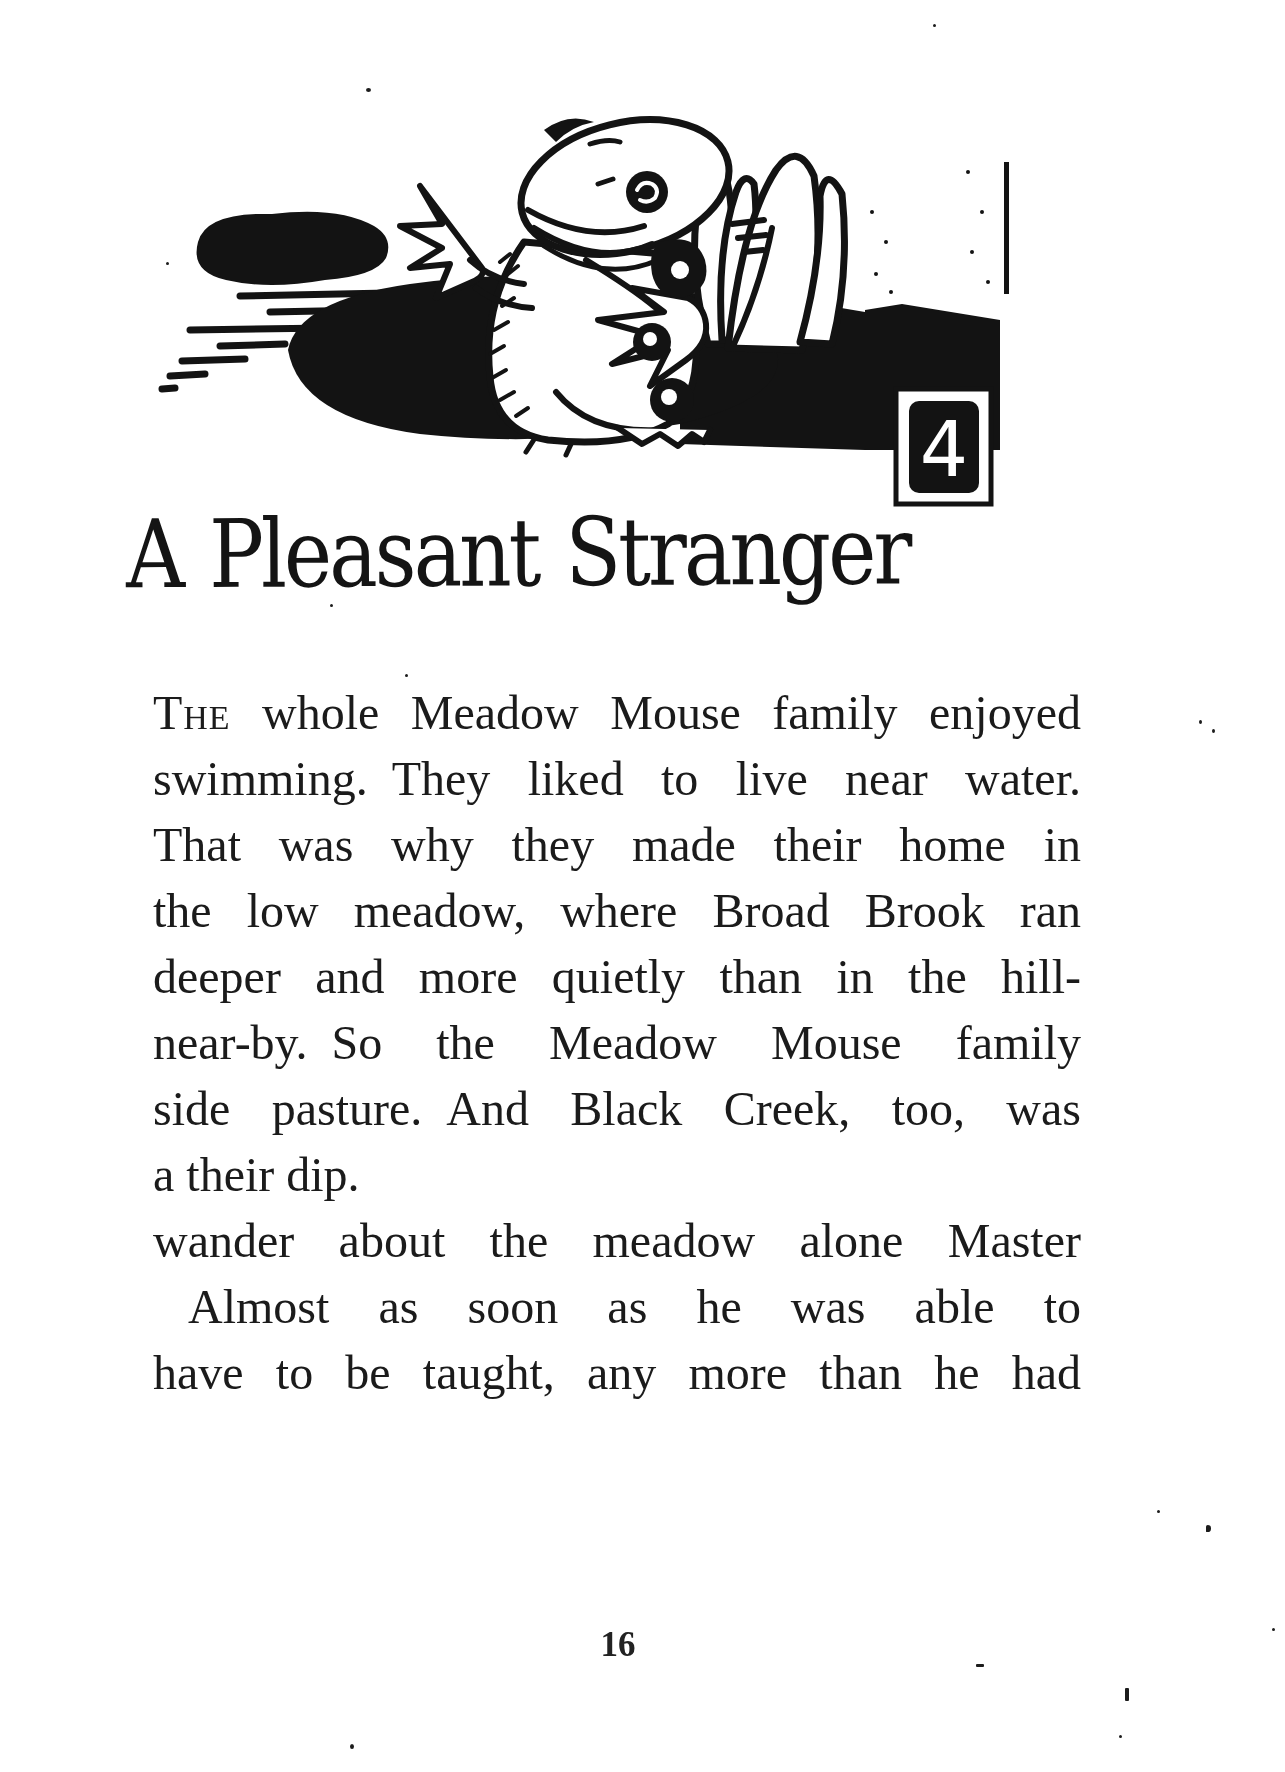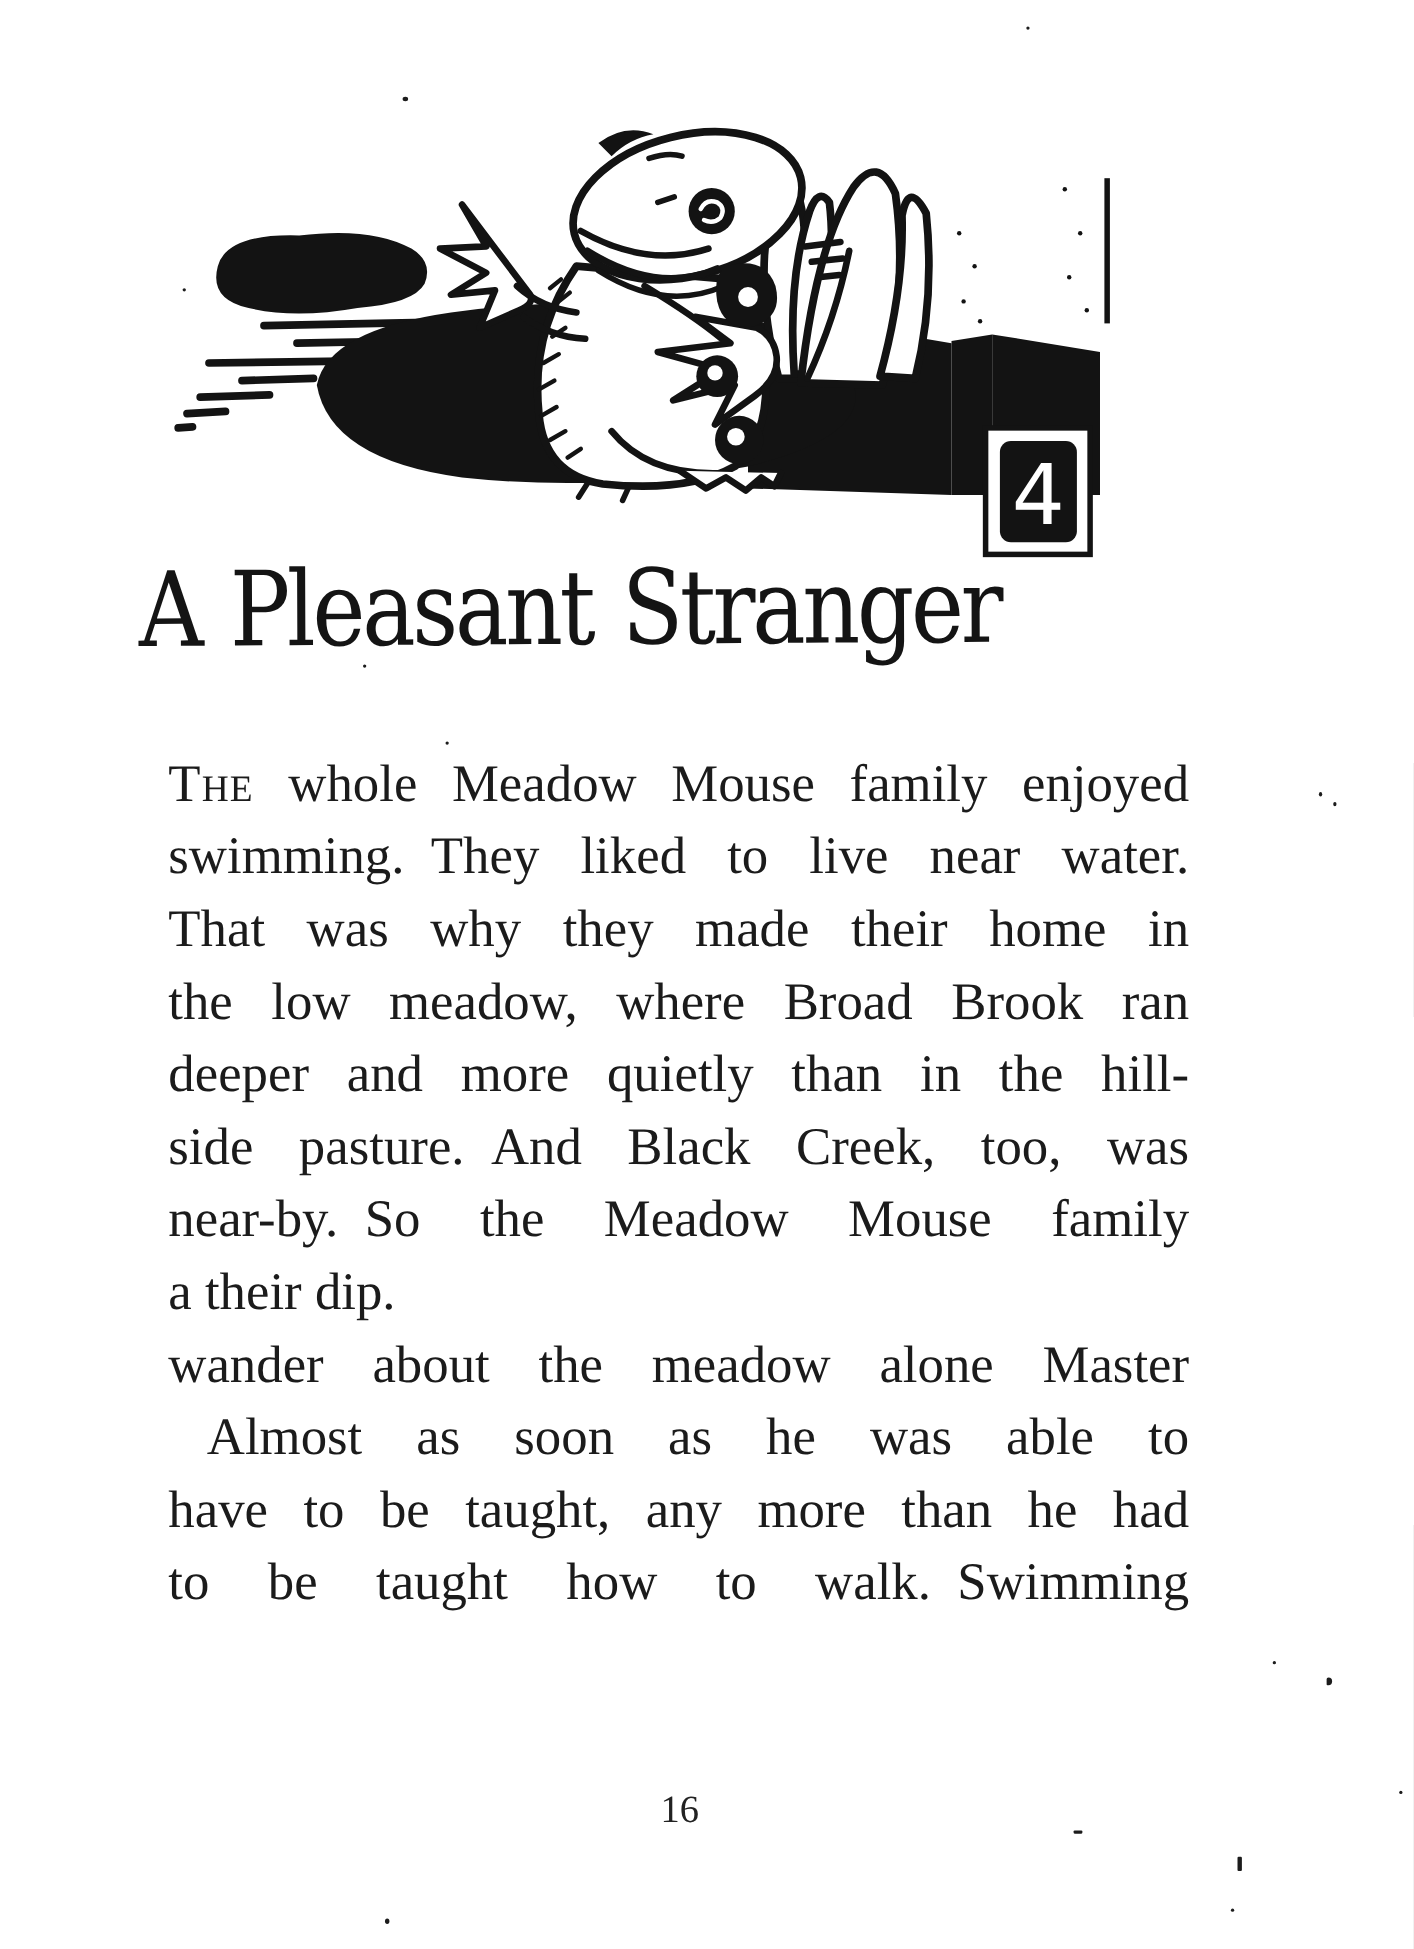--- a/index.html
+++ b/index.html
@@ -29,21 +29,21 @@
   .line{
     text-align:justify;
     text-align-last:justify;
     height:66px;overflow:visible;white-space:normal;margin-left:40px;
   }
   .line.end{text-align-last:left;}
   .line.indent{text-indent:35px;}
   .lead{font-variant:small-caps;letter-spacing:1px;}
   .page-number{
     position:absolute;left:113px;top:1625px;width:1010px;
-    text-align:center;font-size:35px;font-weight:normal;color:#222;
+    text-align:center;font-size:35px;font-weight:bold;color:#222;
   }
   
   .speck{position:absolute;background:#1c1c1c;border-radius:50%;}
 </style>
 </head>
 <body>
 
 <div class="page">
 
   <svg class="illo" viewBox="0 0 890 420" fill="none" stroke="none">
@@ -152,27 +152,26 @@
   <div class="chapter-title">A Pleasant Stranger</div>
 
   <div class="body-text">
     <div class="line">
       <span class="lead">The</span><span> whole Meadow Mouse family enjoyed</span>
     </div>
     <div class="line">swimming. They liked to live near water.</div>
     <div class="line">That was why they made their home in</div>
     <div class="line">the low meadow, where Broad Brook ran</div>
     <div class="line">deeper and more quietly than in the hill-</div>
+    <div class="line">near-by. So the Meadow Mouse family</div>
     <div class="line">side pasture. And Black Creek, too, was</div>
-    <div class="line">near-by. So the Meadow Mouse family</div>
     <div class="line end">a their dip.</div>
     <div class="line">wander about the meadow alone Master</div>
     <div class="line indent">Almost as soon as he was able to</div>
     <div class="line">have to be taught, any more than he had</div>
-    <div class="line">to be taught how to walk. Swimming</div>
   </div>
 
   <div class="page-number">16</div>
 
   <div class="speck" style="left:366px;top:88px;width:5px;height:4px;"></div>
   <div class="speck" style="left:933px;top:24px;width:3px;height:3px;"></div>
   <div class="speck" style="left:166px;top:262px;width:3px;height:3px;"></div>
   <div class="speck" style="left:330px;top:604px;width:3px;height:3px;"></div>
   <div class="speck" style="left:405px;top:674px;width:3px;height:3px;"></div>
   <div class="speck" style="left:1199px;top:720px;width:3px;height:4px;"></div>

